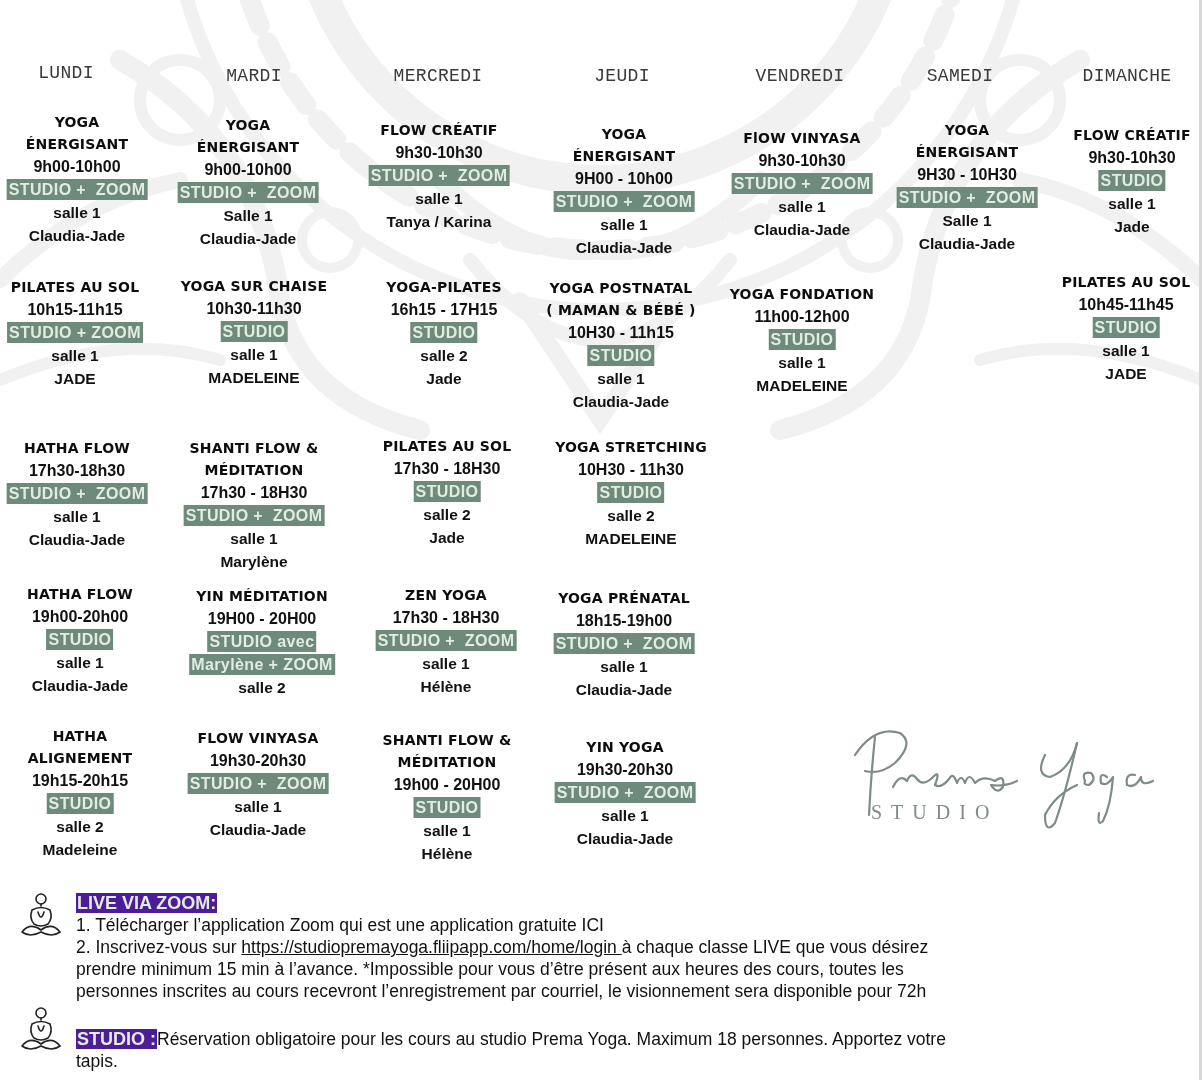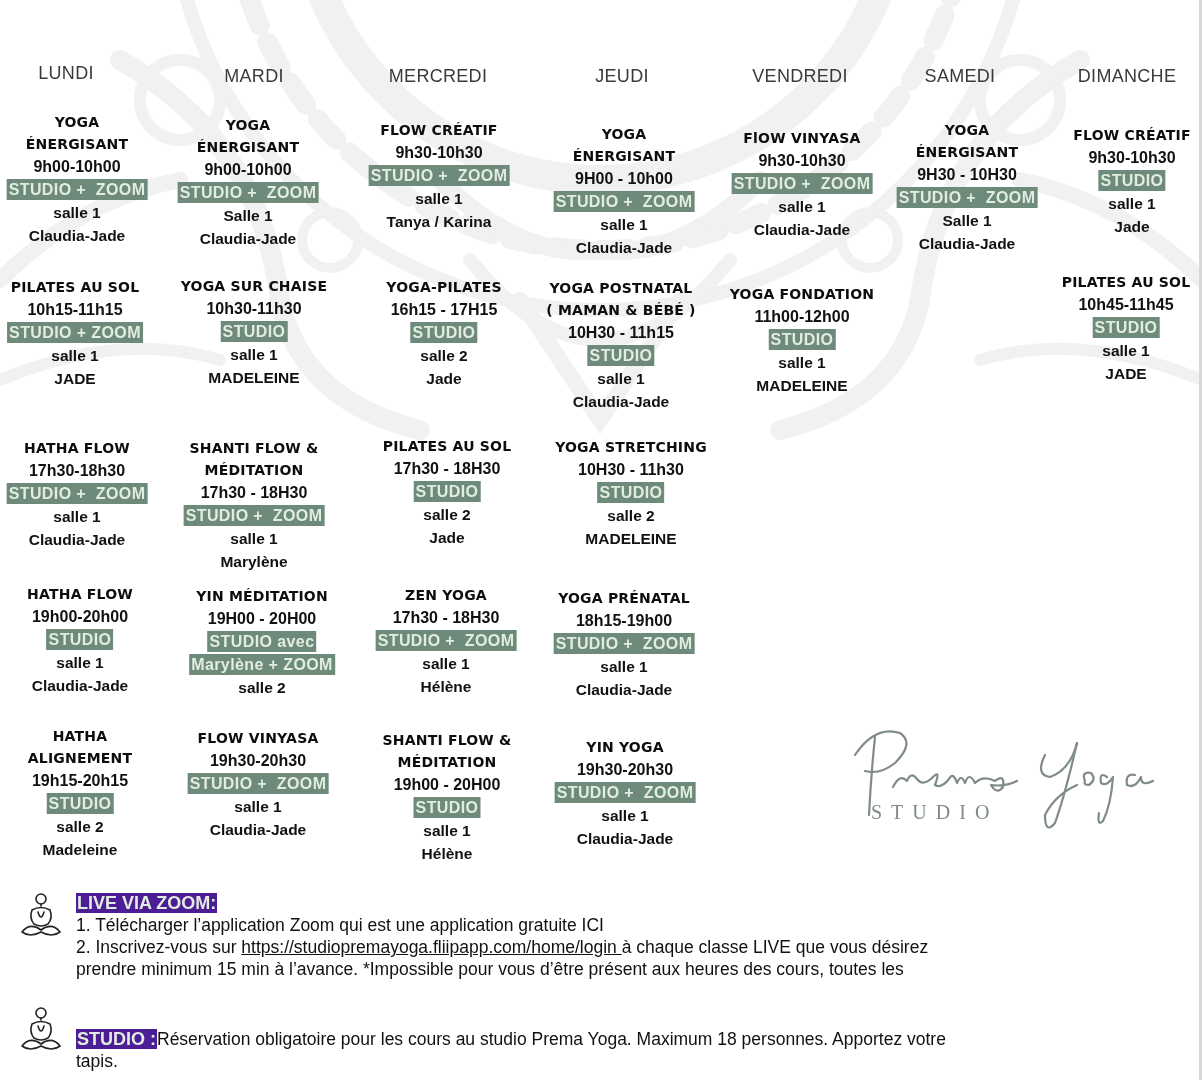--- a/index.html
+++ b/index.html
@@ -2,21 +2,21 @@
 <html><head>
   <meta charset="utf-8">
   <style>
     * { box-sizing: border-box; margin: 0; padding: 0; }
     html, body { width: 1202px; height: 1080px; overflow: hidden; background: #ffffff; }
     body { position: relative; font-family: "DejaVu Sans", sans-serif; color: #111; }
 
     .mandala { position: absolute; left: 0; top: 0; width: 1202px; height: 720px; z-index: 0; pointer-events: none; }
 
     .day-header {
-      position: absolute; z-index: 2; font-family: Liberation Sans, sans-serif;
+      position: absolute; z-index: 2; font-family: Liberation Mono, monospace;
       font-size: 18px; color: #3a3a3a; letter-spacing: 0.3px; text-align: center;
       transform: translateX(-50%); white-space: nowrap;
     }
 
     .cls {
       position: absolute; z-index: 2; transform: translateX(-50%);
       text-align: center; display: flex; flex-direction: column; align-items: center;
       white-space: nowrap;
     }
     .cls .name { font-family: "DejaVu Sans", sans-serif; font-weight: bold; font-size: 14px; line-height: 22px; color: #0d0d0d; letter-spacing: 0.2px; }
@@ -295,20 +295,21 @@
       <path d="M14 18 Q23 13 32 18 Q35 26 30 32 Q23 36 16 32 Q11 26 14 18"></path>
       <path d="M20 20 Q23 30 26 20"></path>
       <path d="M4 40 Q12 30 23 38 Q34 30 42 40 Q34 46 23 40 Q12 46 4 40"></path>
     </g>
   </svg>
   <div class="body" style="top:2px;">
     <div><span class="label">LIVE VIA ZOOM:</span></div>
     <div>1. Télécharger l’application Zoom qui est une application gratuite ICI</div>
     <div><span>2. Inscrivez-vous sur </span><a class="link">https://studiopremayoga.fliipapp.com/home/login </a><span> à chaque classe LIVE que vous désirez</span></div>
     <div>prendre minimum 15  min à l’avance. *Impossible pour vous d’être présent aux heures des cours, toutes les</div>
+    <div>personnes inscrites au cours recevront l’enregistrement par courriel, le visionnement sera disponible pour 72h</div>
   </div>
 </div>
 
 <div class="info" style="top:1006px;">
   <svg class="icon" viewBox="0 0 46 50" style="top:0px;">
     <g fill="none" stroke="#222" stroke-width="1.6" stroke-linecap="round">
       <circle cx="23" cy="7" r="5"></circle>
       <path d="M23 12 L23 14"></path>
       <path d="M14 18 Q23 13 32 18 Q35 26 30 32 Q23 36 16 32 Q11 26 14 18"></path>
       <path d="M20 20 Q23 30 26 20"></path>

